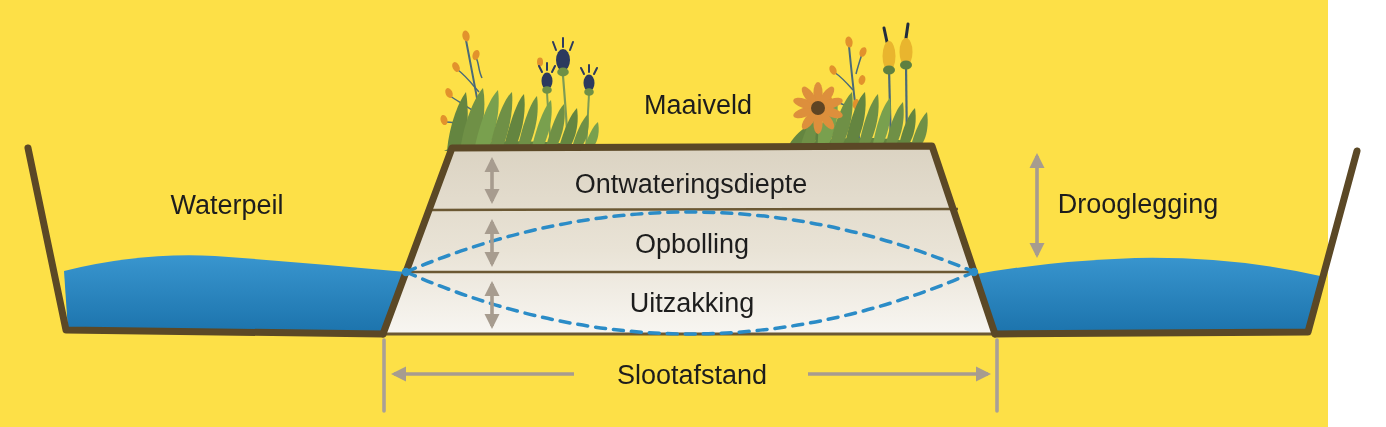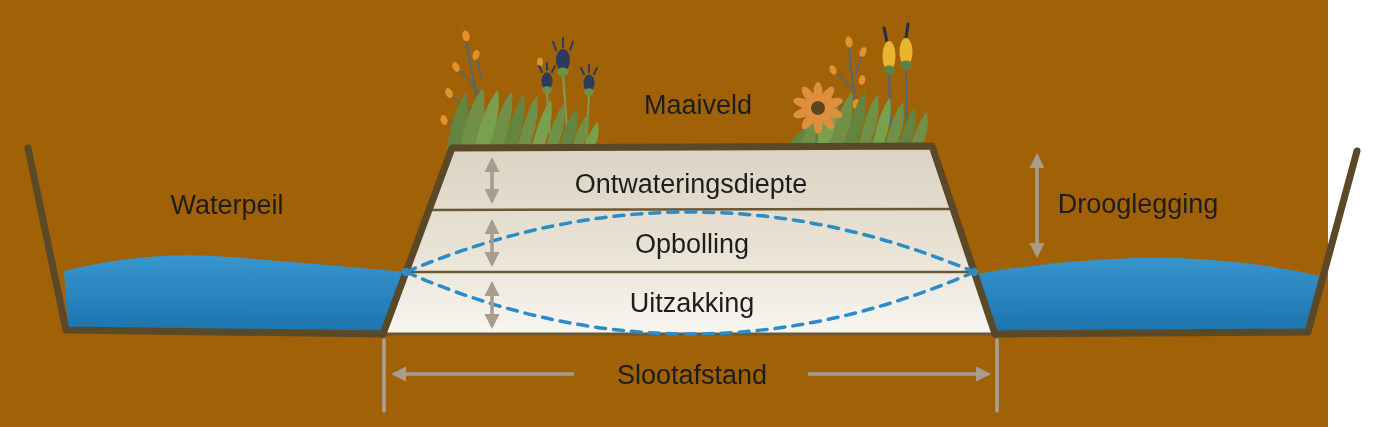--- a/index.html
+++ b/index.html
@@ -4,21 +4,21 @@
 <style>
   html, body {
     margin: 0;
     padding: 0;
     background: #ffffff;
   }
   .canvas-wrap {
     position: relative;
     width: 1328px;
     height: 427px;
-    background: #a16207;
+    background: #fde047;
     font-family: "Liberation Sans", sans-serif;
   }
   svg { display: block; }
   text {
     font-family: "Liberation Sans", sans-serif;
     font-size: 27px;
     fill: #1d1d1d;
   }
 </style>
 </head>

